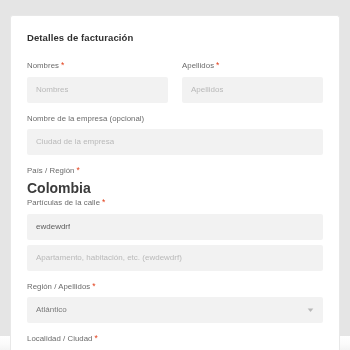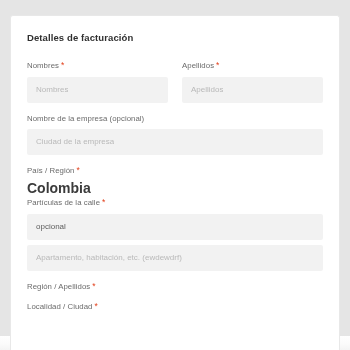--- a/index.html
+++ b/index.html
@@ -191,32 +191,40 @@
       </div>
 
       <div class="field field-static">
         <span class="label"><span>País / Región</span><span class="req">*</span></span>
         <div class="static-value">Colombia</div>
       </div>
 
       <div class="field stacked-first">
         <span class="label"><span>Partículas de la calle</span><span class="req">*</span></span>
         <div class="control">
-          <span class="txt val">opcional</span>
+          <span class="txt val">ewdewdrf</span>
         </div>
       </div>
 
       <div class="field">
         <div class="control">
           <span class="txt ph">Apartamento, habitación, etc. (ewdewdrf)</span>
         </div>
       </div>
 
       <div class="field">
         <span class="label"><span>Región / Apellidos</span><span class="req">*</span></span>
+        <div class="control">
+          <span class="txt selval">Atlántico</span>
+          <span class="caret">
+            <svg viewBox="0 0 10 10" width="7" height="7" aria-hidden="true">
+              <path d="M1 3 L9 3 L5 8 Z" fill="#8a8a8a"></path>
+            </svg>
+          </span>
+        </div>
       </div>
 
       <div class="field tail-label">
         <span class="label"><span>Localidad / Ciudad</span><span class="req">*</span></span>
       </div>
 
     </div>
   </div>
 
 </div>

